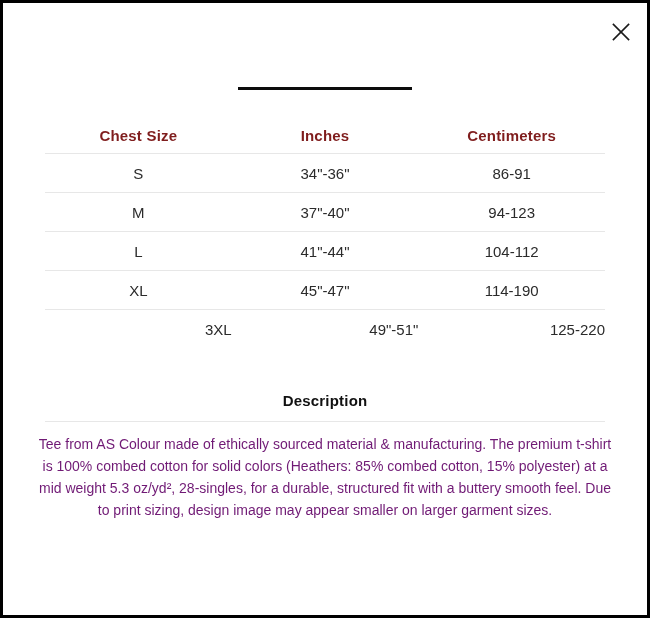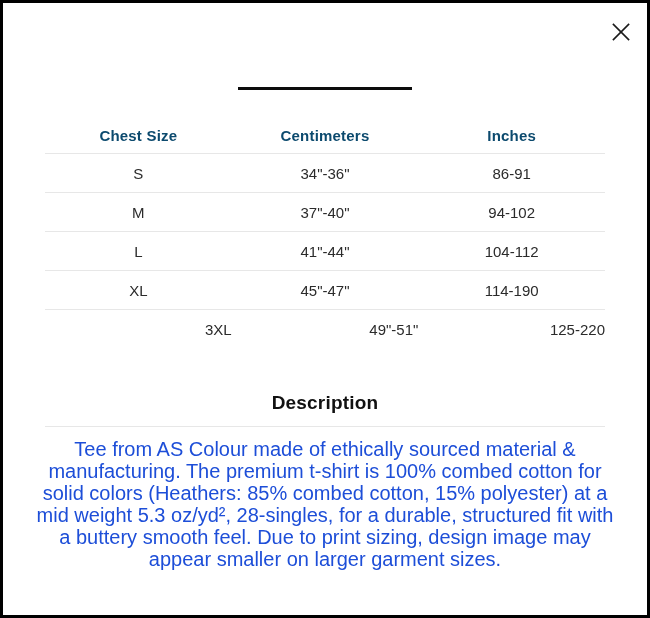--- a/index.html
+++ b/index.html
@@ -42,52 +42,52 @@
   .trow {
     display: grid;
     grid-template-columns: 1fr 1fr 1fr;
     align-items: center;
     text-align: center;
   }
   .trow.thead {
     height: 36px;
     font-size: 15px;
     font-weight: bold;
-    color: #0c4a6e;
+    color: #7f1d1d;
     border-bottom: 1px solid #e7e7e7;
     letter-spacing: 0.2px;
   }
   .trow.tbody {
     height: 38px;
     font-size: 15px;
     color: #2b2b2b;
     border-bottom: 1px solid #e7e7e7;
   }
   .trow.tbody.last { border-bottom: none; text-align: right; }
   .desc-heading {
     margin: 44px 0 0 0;
     text-align: center;
-    font-size: 19px;
+    font-size: 15px;
     font-weight: bold;
     color: #111;
     letter-spacing: 0.2px;
   }
   .desc-divider {
     width: 560px;
     height: 0;
     border-top: 1px solid #e7e7e7;
     margin: 12px auto 0;
   }
   .desc-text {
     width: 580px;
     margin: 11px auto 0;
     text-align: center;
-    font-size: 20px;
+    font-size: 14px;
     line-height: 22px;
-    color: #1d4ed8;
+    color: #701a75;
   }
 </style>
 </head>
 <body>
 
 <div class="modal">
 
   <button class="close-btn" aria-label="Close">
     <span>
       <svg width="26" height="26" viewBox="0 0 24 24" fill="none">
@@ -95,33 +95,33 @@
         <line x1="19.5" y1="4.5" x2="4.5" y2="19.5" stroke="#1a1a1a" stroke-width="1.5"></line>
       </svg>
     </span>
   </button>
 
   <div class="tab-underline"></div>
 
   <div class="size-table">
     <div class="trow thead">
       <div>Chest Size</div>
+      <div>Inches</div>
       <div>Centimeters</div>
-      <div>Inches</div>
     </div>
 
     <div class="trow tbody">
       <div>S</div>
       <div>34"-36"</div>
       <div>86-91</div>
     </div>
     <div class="trow tbody">
       <div>M</div>
       <div>37"-40"</div>
-      <div>94-102</div>
+      <div>94-123</div>
     </div>
     <div class="trow tbody">
       <div>L</div>
       <div>41"-44"</div>
       <div>104-112</div>
     </div>
     <div class="trow tbody">
       <div>XL</div>
       <div>45"-47"</div>
       <div>114-190</div>

